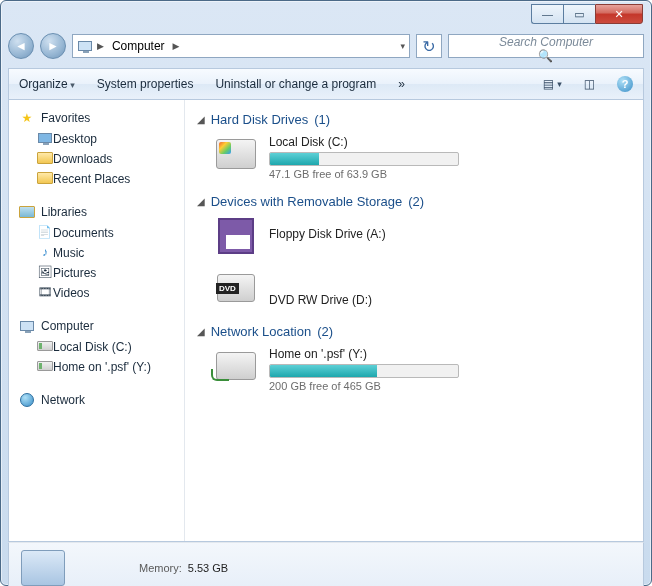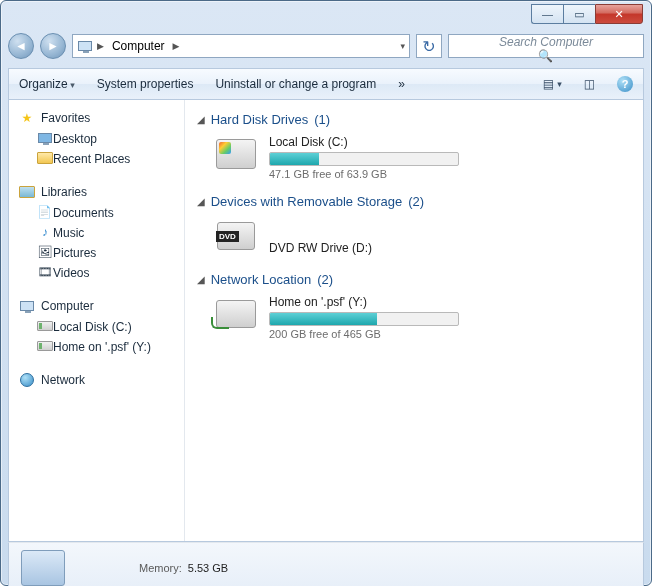--- a/index.html
+++ b/index.html
@@ -167,20 +167,26 @@
           <div class="navitem">
               <span class="ic">
                 <span class="monitor" style="background:#7fb7e4"></span>
               </span>
               <span>Desktop</span>
             </div>
           <div class="navitem">
               <span class="ic">
                 <span class="folder"></span>
               </span>
+              <span>Downloads</span>
+            </div>
+          <div class="navitem">
+              <span class="ic">
+                <span class="folder"></span>
+              </span>
               <span>Recent Places</span>
             </div>
         </div>
         <div class="navgroup">
           <div class="navhead">
             <span class="ic">
                 <span class="folder" style="background:linear-gradient(#bfe0f0,#7ab8d4)"></span>
               </span>
             <span>Libraries</span>
           </div>
@@ -250,20 +256,28 @@
           </div>
         </div>
 
         <div class="section-head">
           <span class="arrow-exp">◢</span>
           <span>Devices with Removable Storage</span>
           <span class="count">(2)</span>
         </div>
         <div class="driveitem">
           <div class="bigicon">
+              <div class="floppy"></div>
+            </div>
+          <div>
+              <div class="drivelabel" style="margin-top:10px">Floppy Disk Drive (A:)</div>
+            </div>
+        </div>
+        <div class="driveitem">
+          <div class="bigicon">
               <div class="dvd"></div>
             </div>
           <div>
               <div class="drivelabel" style="margin-top:24px">DVD RW Drive (D:)</div>
             </div>
         </div>
 
         <div class="section-head">
           <span class="arrow-exp">◢</span>
           <span>Network Location</span>

